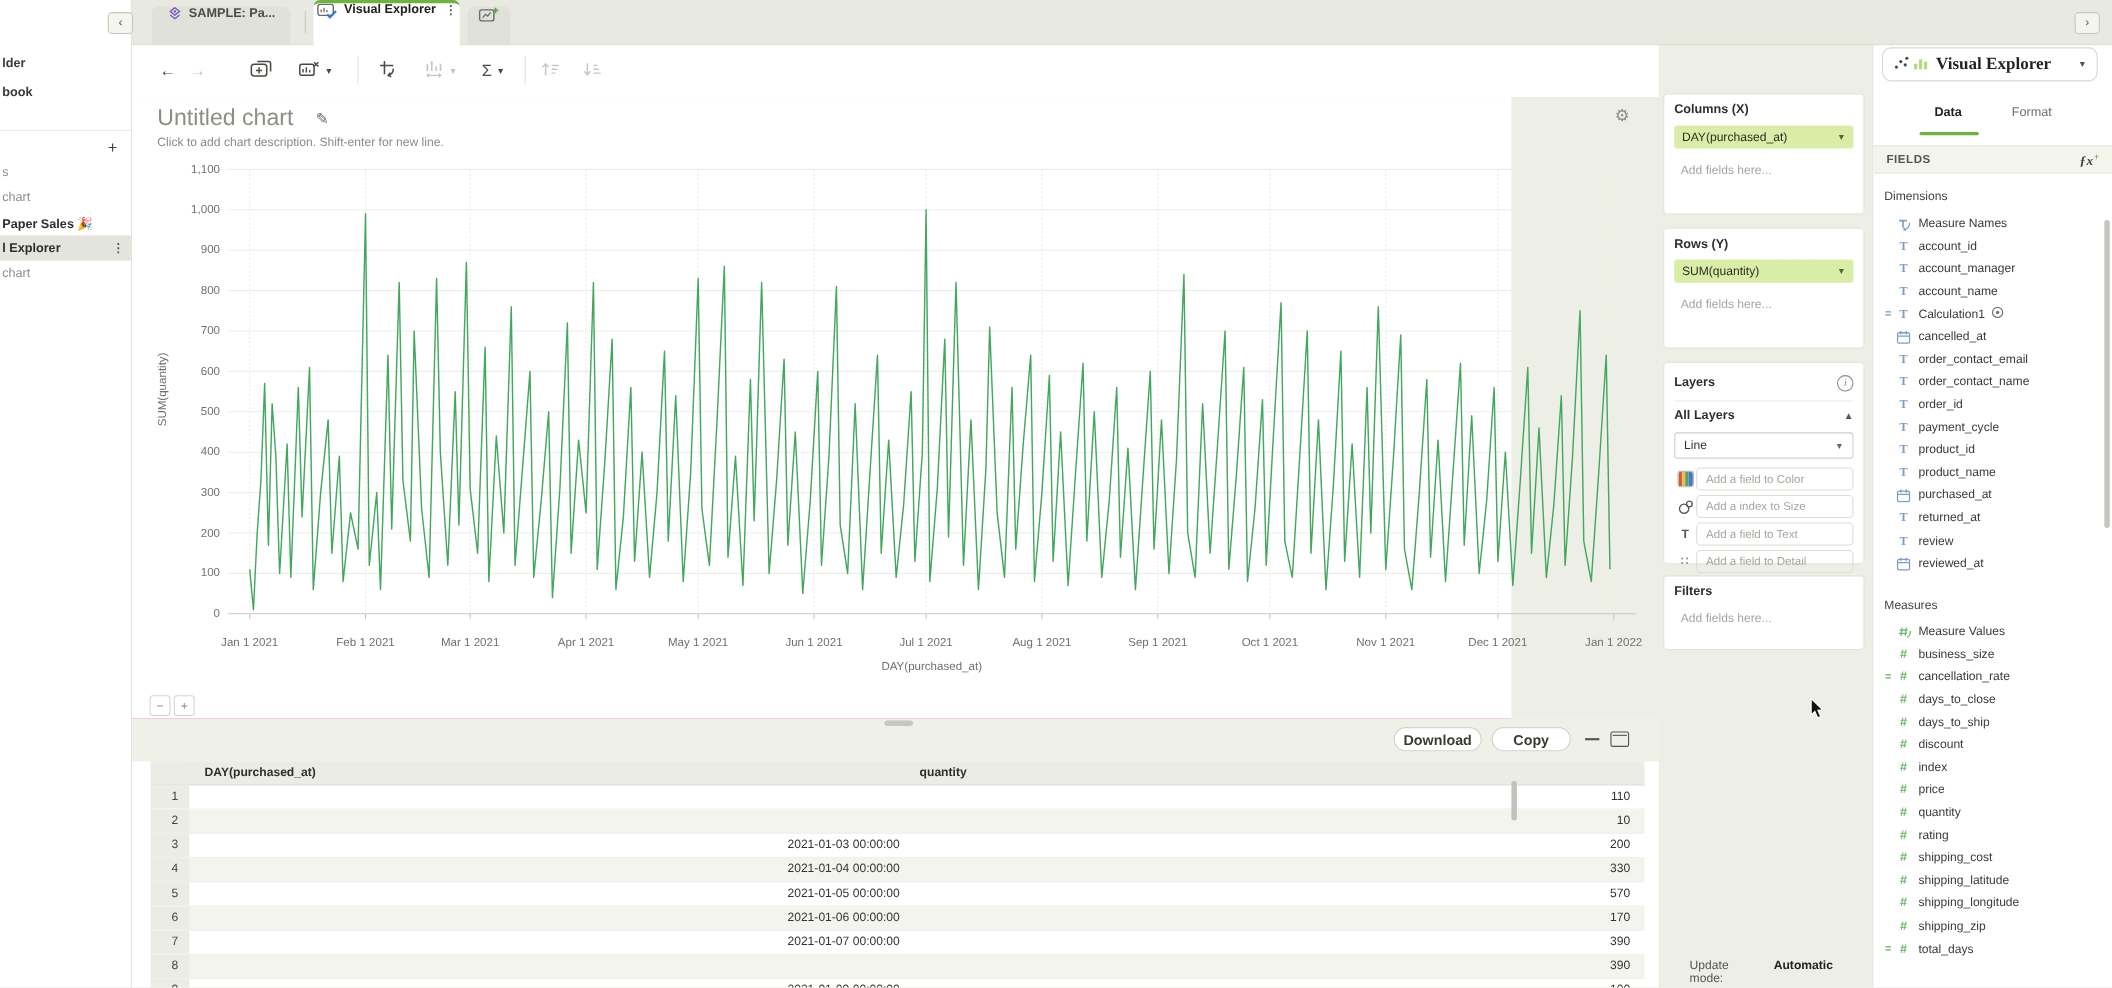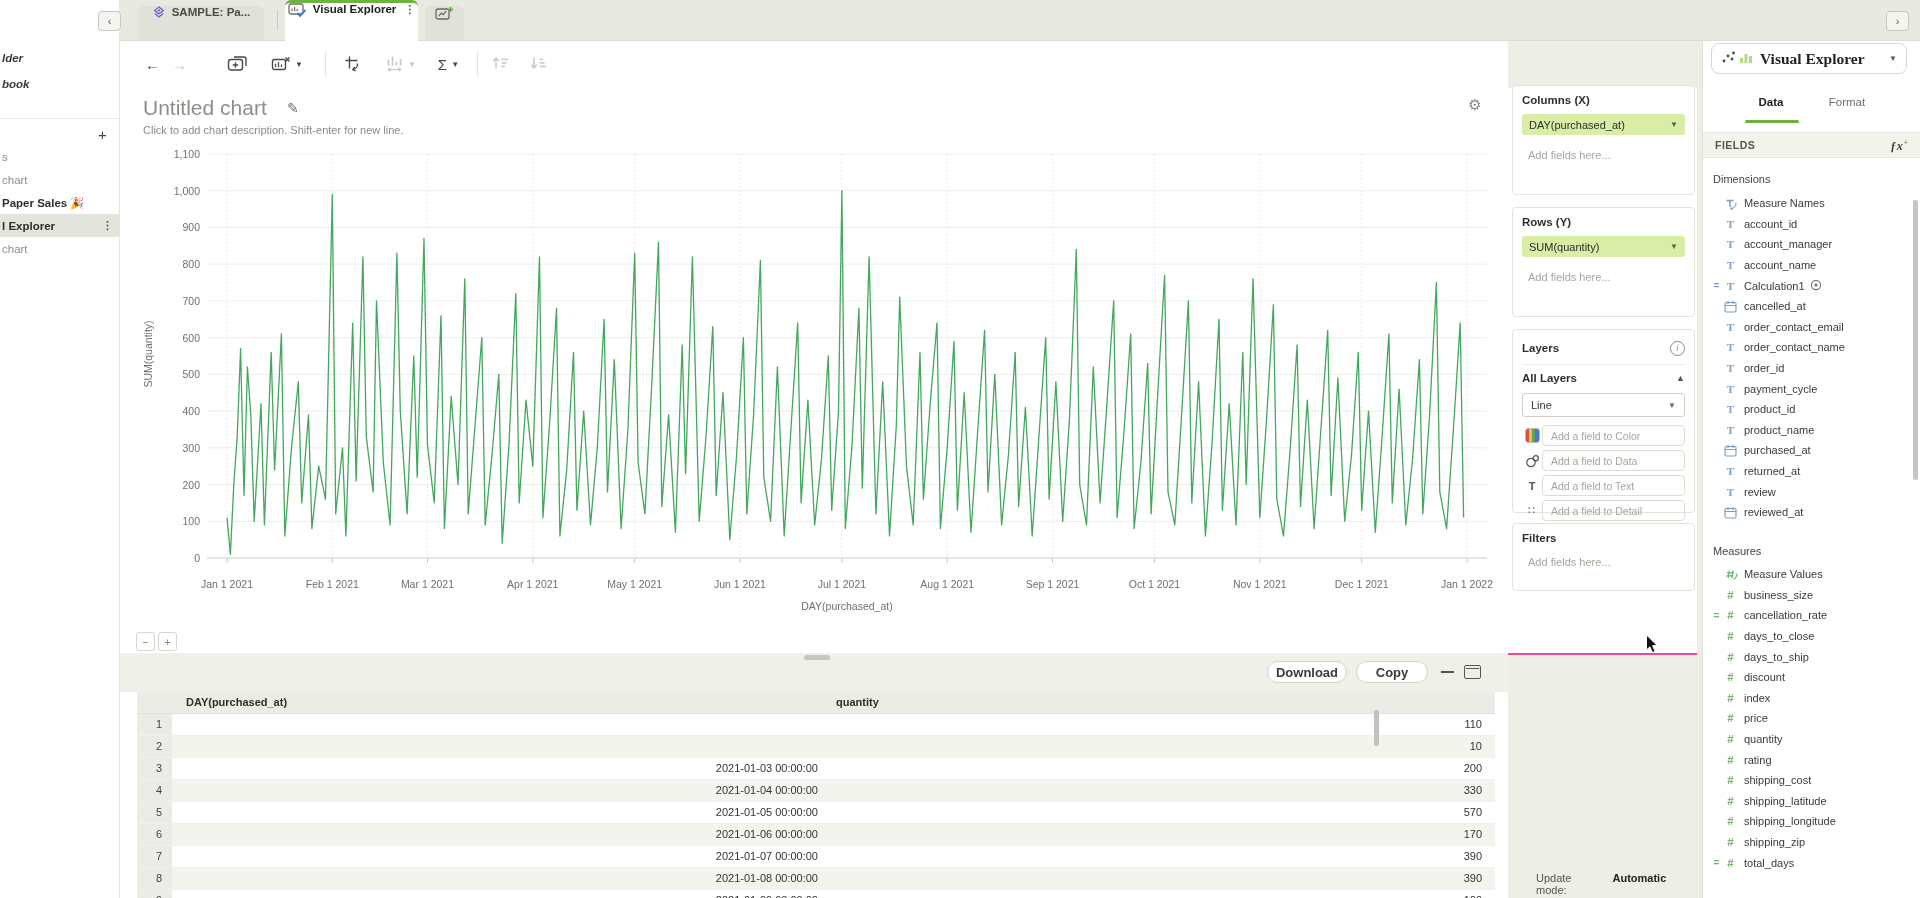--- a/index.html
+++ b/index.html
@@ -1,19 +1,19 @@
 <!DOCTYPE html>
 <html><head>
 <meta charset="utf-8">
 <style>
   html,body{margin:0;padding:0;background:#edefe7;font-family:"Liberation Sans",sans-serif;}
   #app{position:relative;width:1920px;height:898px;overflow:hidden;background:#edefe7;color:#333;font-size:11px;}
   
   #sidebar{position:absolute;left:0;top:0;width:119px;height:898px;background:#fff;border-right:1px solid #e3e5dc;z-index:3;}
-  .sb-frag{position:absolute;left:2px;font-size:11.5px;font-weight:600;color:#3a3a35;white-space:nowrap;font-style:italic;}
+  .sb-frag{position:absolute;left:2px;font-size:11.5px;font-weight:600;color:#3a3a35;white-space:nowrap;}
   #sb-divider{position:absolute;left:0;top:118px;width:119px;border-top:1px solid #e9ebe2;}
   #sb-plus{position:absolute;left:98px;top:126px;font-size:15px;color:#444;cursor:pointer;}
   #sb-list{position:absolute;left:0;top:145px;width:119px;}
   .sb-item{height:23px;display:flex;align-items:center;padding-left:2px;font-size:11.5px;color:#2e2e2a;font-weight:600;white-space:nowrap;position:relative;}
   .sb-item.muted{color:#8f8f88;font-weight:400;}
   .sb-item.sel{background:#e3e5dd;}
   .sb-kebab{position:absolute;right:6px;color:#555;font-size:11px;}
   
   #tabbar{position:absolute;left:119px;top:0;width:1801px;height:40px;background:#e8eae1;border-bottom:1px solid #dcded4;z-index:2;}
   .tab{position:absolute;display:flex;align-items:flex-start;justify-content:center;gap:6px;border-radius:6px 6px 0 0;font-size:11.5px;font-weight:700;}
@@ -23,21 +23,21 @@
   #tab-new{left:306px;top:6px;width:39px;height:34px;background:#e0e2d9;}
   .panel-toggle{position:absolute;width:21px;height:18px;border:1px solid #c6c8bf;border-radius:4px;background:#f4f5ef;color:#555;display:flex;align-items:center;justify-content:center;font-size:11px;z-index:5;cursor:pointer;}
   
   #toolbar{position:absolute;left:119px;top:40px;width:1389px;height:48px;background:#fff;display:flex;align-items:center;padding-left:26px;box-sizing:border-box;}
   .tb-btn{display:flex;align-items:center;cursor:pointer;}
   .tb-glyph{font-size:15px;}
   .en{color:#4a4a45;} .dis{color:#c6c7c0;}
   .caret{font-size:8px;margin-left:4px;}
   .tb-div{width:1px;height:26px;background:#e3e4dc;}
   
-  #chartcard{position:absolute;left:119px;top:88px;width:1578px;height:565px;background:#fff;border-bottom:2px solid #ec4899;}
+  #chartcard{position:absolute;left:119px;top:88px;width:1255px;height:565px;background:#fff;border-bottom:6px solid #ec4899;}
   #chart-title{position:absolute;left:24px;top:8px;font-size:21px;color:#8e8e87;}
   #chart-pencil{position:absolute;left:168px;top:12px;font-size:14px;color:#6b6b65;cursor:pointer;}
   #chart-desc{position:absolute;left:24px;top:36px;font-size:11px;color:#8b8b84;}
   #chart-gear{position:absolute;left:1349px;top:8px;font-size:15px;color:#8a8a84;cursor:pointer;}
   #ylabel{position:absolute;left:-181px;top:260px;width:420px;text-align:center;font-size:10.5px;color:#70706a;transform:rotate(-90deg);}
   .ytick{position:absolute;left:11px;width:70px;text-align:right;font-size:10.5px;color:#70706a;}
   .xtick{position:absolute;width:80px;text-align:center;font-size:10.5px;color:#70706a;top:490px;}
   #xlabel{position:absolute;left:628px;top:512px;width:200px;text-align:center;font-size:10.5px;color:#70706a;}
   .zoombtn{position:absolute;width:17px;height:17px;border:1px solid #d6d8d0;border-radius:3px;background:#fff;color:#888;font-size:11px;display:flex;align-items:center;justify-content:center;cursor:pointer;}
   
@@ -357,21 +357,20 @@
           <div class="c-date">2021-01-06 00:00:00</div>
           <div class="c-qty">170</div>
         </div>
         <div class="trow">
           <div class="c-num">7</div>
           <div class="c-date">2021-01-07 00:00:00</div>
           <div class="c-qty">390</div>
         </div>
         <div class="trow even">
           <div class="c-num">8</div>
-          <div class="c-date">2021-01-08 00:00:00</div>
           <div class="c-qty">390</div>
         </div>
         <div class="trow">
           <div class="c-num">9</div>
           <div class="c-date">2021-01-09 00:00:00</div>
           <div class="c-qty">100</div>
         </div>
       </div>
   </div>
   <div id="tbl-scroll"></div>
@@ -417,21 +416,21 @@
           </span>
           <div class="lfbox">Add a field to Color</div>
         </div>
         <div class="lfrow">
           <span class="lfico">
             <svg width="15" height="14" viewBox="0 0 15 14">
               <circle cx="6" cy="8.5" r="4.2" fill="none" stroke="#555" stroke-width="1.2"></circle>
               <circle cx="10.8" cy="4.2" r="2.6" fill="none" stroke="#555" stroke-width="1.2"></circle>
             </svg>
           </span>
-          <div class="lfbox">Add a field to Data</div>
+          <div class="lfbox">Add a index to Size</div>
         </div>
         <div class="lfrow">
           <span class="lfico">
             <span class="ti">T</span>
           </span>
           <div class="lfbox">Add a field to Text</div>
         </div>
         <div class="lfrow">
           <span class="lfico">
             <span class="detailicon">∷</span>

